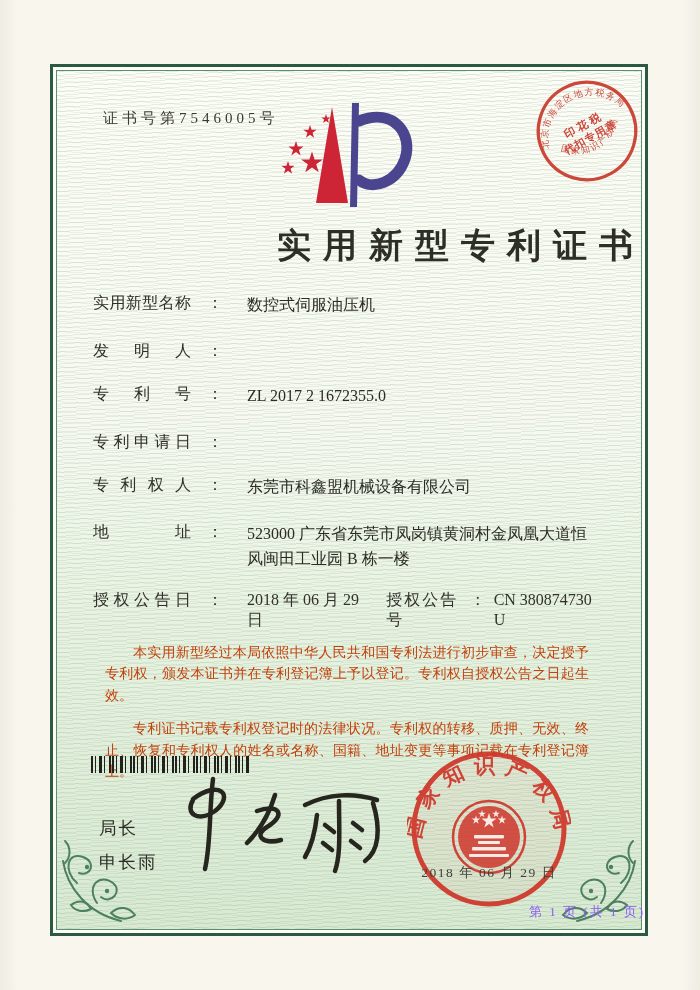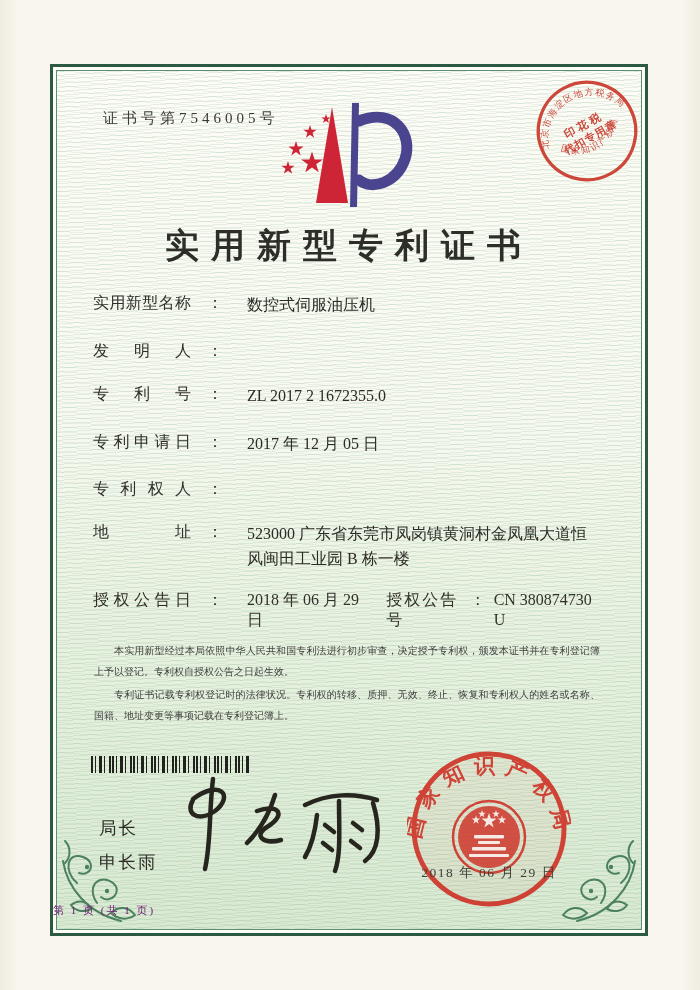--- a/index.html
+++ b/index.html
@@ -17,54 +17,54 @@
   .frame-bg{
     position:absolute;inset:4px;
     background:
       repeating-linear-gradient(176deg,rgba(110,165,125,.16) 0 1px,rgba(255,255,255,0) 1px 4px),
       repeating-linear-gradient(184deg,rgba(110,165,125,.12) 0 1px,rgba(255,255,255,0) 1px 5px),
       linear-gradient(180deg,rgba(240,246,236,0) 0%,rgba(230,241,224,.25) 40%,rgba(219,235,211,.65) 68%,#d9e9d2 100%);
   }
   .cert-number{position:absolute;left:50px;top:42px;font-size:15px;letter-spacing:4px;color:#3a3a33;}
   .logo{position:absolute;left:206px;top:34px;}
   .title{
-    position:absolute;left:0;right:0;top:156px;text-align:center;
+    position:absolute;left:0;right:0;top:156px;text-align:right;
     font-size:34px;font-weight:600;letter-spacing:12px;color:#2e2e28;
   }
   .content{position:absolute;left:40px;right:44px;top:226px;font-size:16px;}
   .frow{display:flex;align-items:flex-start;margin-bottom:23px;line-height:1.25;gap:16px;}
   .flabel{
     display:inline-block;width:98px;flex:0 0 98px;
     text-align:justify;text-align-last:justify;color:#2f2f29;
   }
   .fcolon{flex:0 0 auto;margin-right:8px;color:#2f2f29;}
   .fvalue{flex:1 1 auto;line-height:1.55;color:#2c2c26;}
   .grant-row{display:flex;margin-bottom:0;line-height:1.25;}
   .grant-right{margin-left:auto;display:flex;padding-right:2px;}
   .grant-right .glabel{letter-spacing:2px;}
   .paras{margin-top:10px;}
-  .paras p{margin:1px;font-size:10px;line-height:21.5px;text-indent:2em;text-align:justify;color:#404040;}
+  .paras p{margin:12px;font-size:14px;line-height:21.5px;text-indent:2em;text-align:justify;color:#c2410c;}
   .barcode{
     position:absolute;left:38px;top:689px;width:158px;height:17px;
     background-image:repeating-linear-gradient(90deg,
       #21211d 0 2px,transparent 2px 4px,
       #21211d 4px 5px,transparent 5px 8px,
       #21211d 8px 11px,transparent 11px 13px,
       #21211d 13px 14px,transparent 14px 18px,
       #21211d 18px 20px,transparent 20px 21px);
   }
   .signer{position:absolute;left:46px;top:744px;font-size:17.5px;line-height:34px;color:#2d2d27;letter-spacing:2px;}
   .signature{position:absolute;left:126px;top:700px;}
   .seal{position:absolute;left:354px;top:680px;}
   .flourish{position:absolute;bottom:6px;}
   .flourish.left{left:4px;}
   .flourish.right{right:4px;transform:scaleX(-1);}
   .footer{
-    position:absolute;left:0;right:0;top:836px;text-align:left;
-    font-size:11px;letter-spacing:2px;color:#701a75;
+    position:absolute;left:0;right:0;top:836px;text-align:right;
+    font-size:13px;letter-spacing:2px;color:#8b5cf6;
   }
   .tax-stamp{position:absolute;left:534px;top:78px;width:106px;height:106px;transform:rotate(-29deg);opacity:.92;z-index:6;}
 </style>
 </head>
 <body>
 
 <div class="frame">
   <div class="frame-bg"></div>
   <div class="frame-inner"></div>
 
@@ -99,25 +99,25 @@
         <span class="fcolon">：</span>
     </div>
     <div class="frow">
       <span class="flabel">专利号</span>
         <span class="fcolon">：</span>
       <span class="fvalue">ZL 2017 2 1672355.0</span>
     </div>
     <div class="frow">
       <span class="flabel">专利申请日</span>
         <span class="fcolon">：</span>
-      <span class="fvalue">2017 年 12 月 05 日</span>
     </div>
     <div class="frow">
       <span class="flabel">专利权人</span>
         <span class="fcolon">：</span>
+      <span class="fvalue">东莞市科鑫盟机械设备有限公司</span>
     </div>
     <div class="frow" style="margin-bottom:18px;">
       <span class="flabel">地址</span>
         <span class="fcolon">：</span>
       <span class="fvalue">523000 广东省东莞市凤岗镇黄洞村金凤凰大道恒风闽田工业园 B 栋一楼</span>
     </div>
     <div class="frow grant-row">
       <span class="flabel">授权公告日</span>
         <span class="fcolon">：</span>
       <span>2018 年 06 月 29 日</span>

